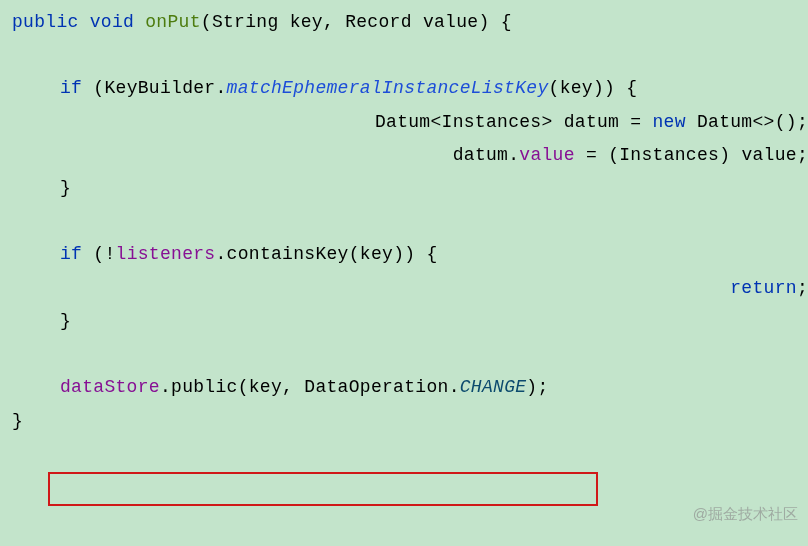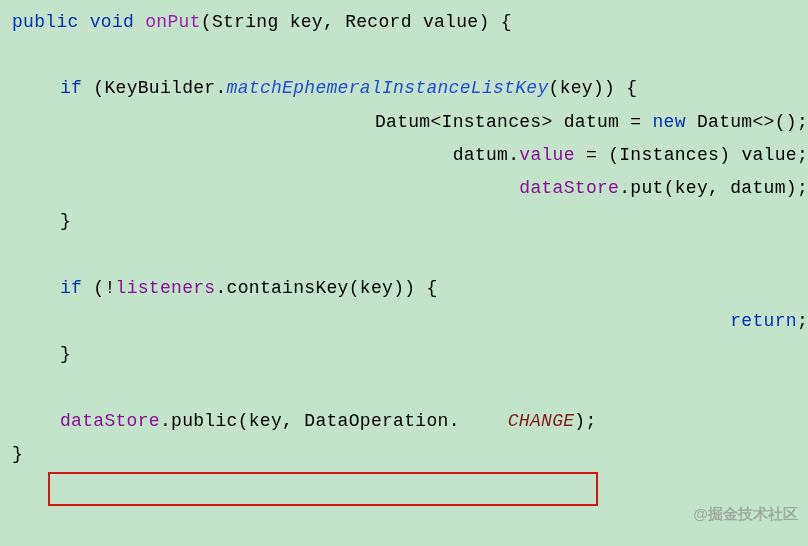--- a/index.html
+++ b/index.html
@@ -21,64 +21,62 @@
       padding: 6px 0 0 12px;
       position: relative;
     }
     .line {
       white-space: pre;
       letter-spacing: 0.3px;
     }
     .indent-1 { padding-left: 48px; }
     .indent-2 { padding-left: 96px; text-align: right; }
     .kw { color: #0033b3; margin-top: 40px; }
-    .method-decl { color: #a21caf; }
+    .method-decl { color: #4d7c0f; }
     .type { color: #000000; margin-top: 7px; }
     .field { color: #871094; }
-    .static-field { color: #7f1d1d; font-style: italic; margin-left: 48px; }
+    .static-field { color: #0c4a6e; font-style: italic; }
     .method-call { color: #000000; }
     .static-method { color: #1d4ed8; font-style: italic; }
     .plain { color: #000000; }
     .paren { color: #000000; }
     .highlight-box {
       position: absolute;
       border: 2px solid #d01818;
       background: transparent;
       pointer-events: none;
     }
     .watermark {
       position: absolute;
       bottom: 18px;
       right: 10px;
       color: rgba(140, 140, 140, 0.65);
       font-family: sans-serif;
       font-size: 15px;
       letter-spacing: 0px;
-      font-weight: bold;
     }
     .empty-line { height: 33px; }
   </style>
 </head>
 <body>
 
 <div class="code-container">
 
   <div class="line"><span class="kw">public</span><span class="plain"> </span><span class="kw">void</span><span class="plain"> </span><span class="method-decl">onPut</span><span class="paren">(</span><span class="type">String</span><span class="plain"> </span><span class="plain">key</span><span class="plain">, </span><span class="type">Record</span><span class="plain"> </span><span class="plain">value</span><span class="paren">)</span><span class="plain"> </span><span class="plain">{</span></div>
 
   <div class="empty-line"></div>
 
   <div class="line indent-1"><span class="kw">if</span><span class="plain"> </span><span class="paren">(</span><span class="type">KeyBuilder</span><span class="plain">.</span><span class="static-method">matchEphemeralInstanceListKey</span><span class="paren">(</span><span class="plain">key</span><span class="paren">)</span><span class="paren">)</span><span class="plain"> </span><span class="plain">{</span></div>
 
   <div class="line indent-2"><span class="type">Datum</span><span class="plain">&lt;</span><span class="type">Instances</span><span class="plain">&gt;</span><span class="plain"> </span><span class="plain">datum</span><span class="plain"> = </span><span class="kw">new</span><span class="plain"> </span><span class="type">Datum</span><span class="plain">&lt;&gt;</span><span class="paren">()</span><span class="plain">;</span></div>
 
   <div class="line indent-2"><span class="plain">datum</span><span class="plain">.</span><span class="field">value</span><span class="plain"> = </span><span class="paren">(</span><span class="type">Instances</span><span class="paren">)</span><span class="plain"> </span><span class="plain">value</span><span class="plain">;</span></div>
 
 
 
-  <div class="line indent-2"><span class="field">dataStore</span><span class="plain">.</span><span class="method-call">put</span><span class="paren">(</span><span class="plain">key</span><span class="plain">, </span><span class="plain">datum</span><span class="paren">)</span><span class="plain">;</span></div>
 
   <div class="line indent-1"><span class="plain">}</span></div>
 
   <div class="empty-line"></div>
 
   <div class="line indent-1"><span class="kw">if</span><span class="plain"> </span><span class="paren">(</span><span class="plain">!</span><span class="field">listeners</span><span class="plain">.</span><span class="method-call">containsKey</span><span class="paren">(</span><span class="plain">key</span><span class="paren">)</span><span class="paren">)</span><span class="plain"> </span><span class="plain">{</span></div>
 
   <div class="line indent-2"><span class="kw">return</span><span class="plain">;</span></div>
 
   <div class="line indent-1"><span class="plain">}</span></div>

